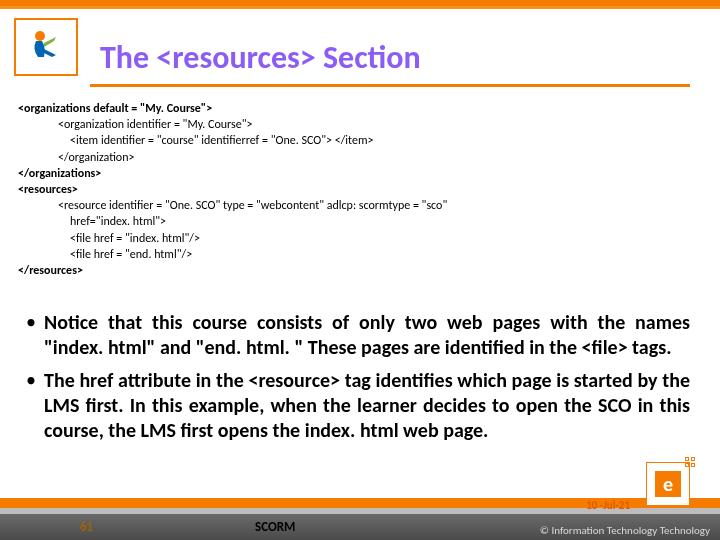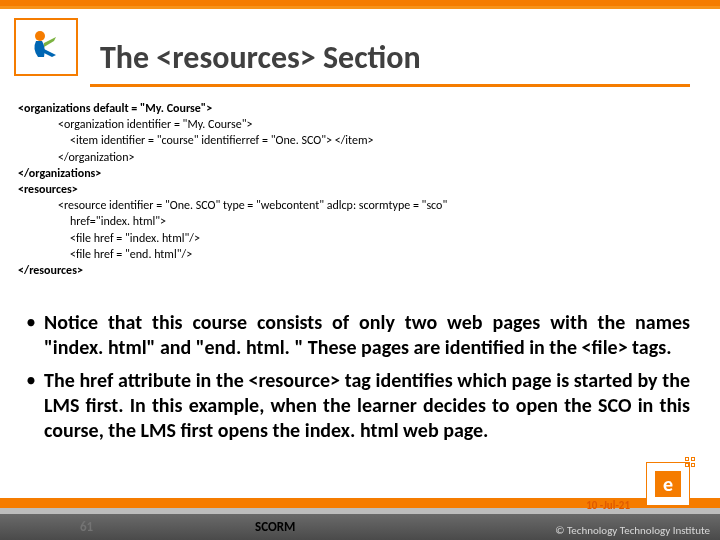--- a/index.html
+++ b/index.html
@@ -46,21 +46,21 @@
     right: 30px;
     height: 3px;
     background: #f57c00;
   }
   .title {
     position: absolute;
     top: 38px;
     left: 100px;
     font-size: 32px;
     font-weight: bold;
-    color: #404040;
+    color: #8b5cf6;
     font-family: Calibri, Arial, sans-serif;
   }
   .code-block {
     position: absolute;
     top: 100px;
     left: 18px;
     right: 18px;
     font-family: Calibri, Arial, sans-serif;
     font-size: 12px;
     line-height: 1.35;
@@ -113,21 +113,21 @@
     bottom: 0;
     height: 26px;
     background: linear-gradient(#6a6a6a,#4a4a4a);
     display: flex;
     align-items: center;
   }
   .page-num {
     position: absolute;
     bottom: 6px;
     left: 80px;
-    color: #737373;
+    color: #a16207;
     font-weight: bold;
     font-size: 13px;
   }
   .footer-title {
     position: absolute;
     bottom: 6px;
     left: 255px;
     color: #000000;
     font-weight: bold;
     font-size: 13px;
@@ -214,21 +214,21 @@
     <div class="txt">The href attribute in the &lt;resource&gt; tag identifies which page is started by the LMS first. In this example, when the learner decides to open the SCO in this course, the LMS first opens the index. html web page.</div>
   </div>
 </div>
 
 <div class="footer-stripe2"></div>
 <div class="footer-stripe1"></div>
 <div class="footer-bar"></div>
 <div class="page-num">61</div>
 <div class="footer-title">SCORM</div>
 <div class="footer-date">10 -Jul-21</div>
-<div class="footer-copy">© Technology Technology Institute</div>
+<div class="footer-copy">© Information Technology Technology</div>
 <div class="footer-logo">
   <div class="sq">e</div>
   <div class="dots">
     <div style="top:0;left:0"></div>
       <div style="top:0;right:0"></div>
     <div style="bottom:0;left:0"></div>
       <div style="bottom:0;right:0"></div>
   </div>
 </div>
 

